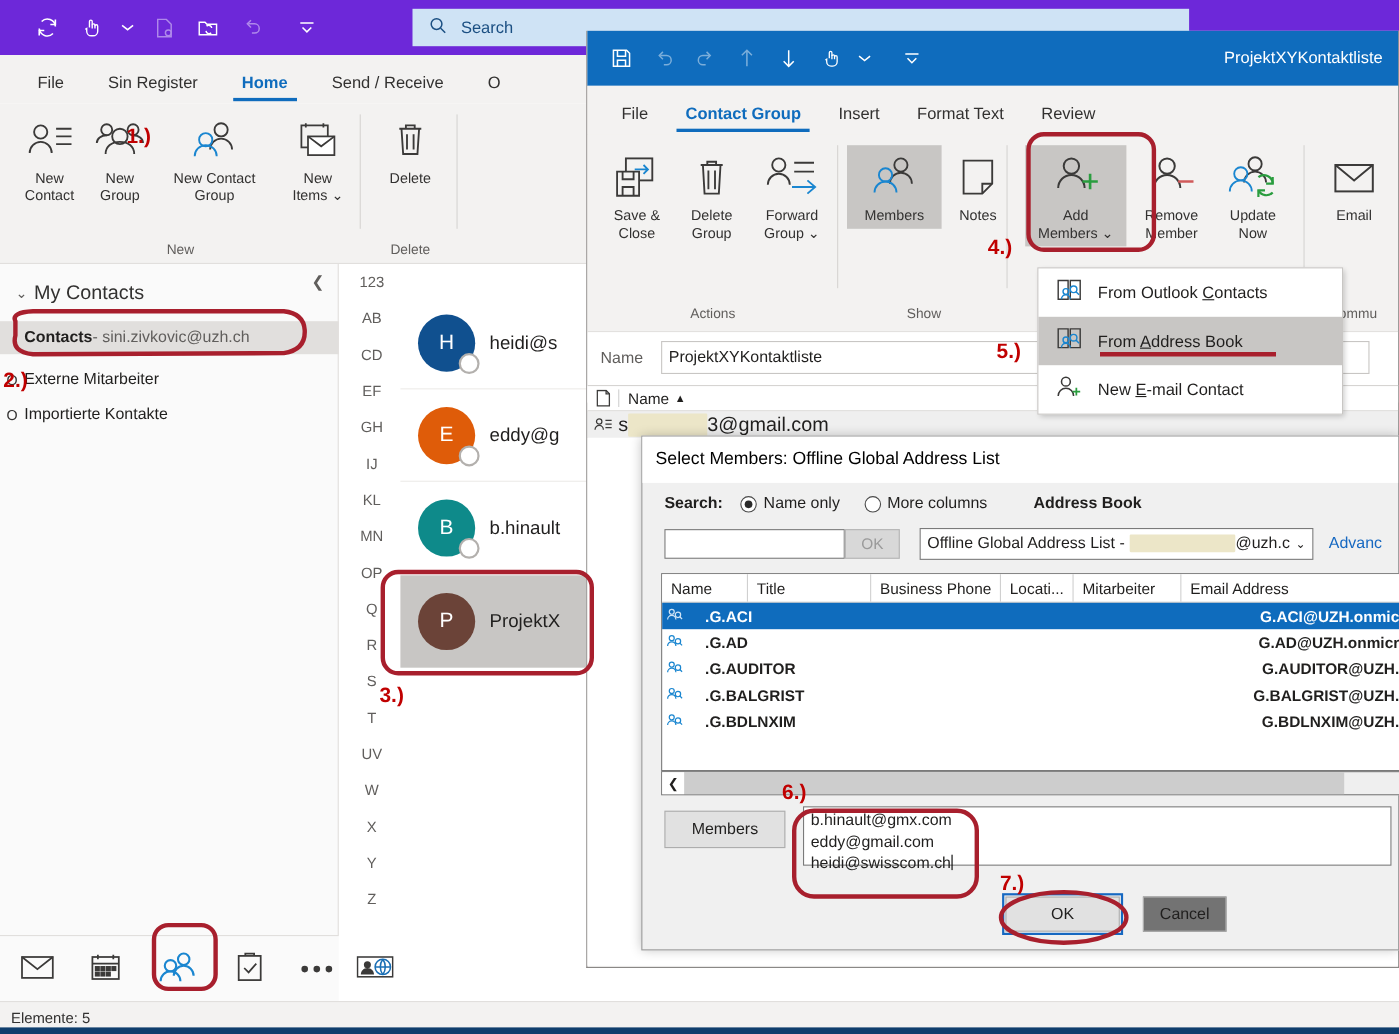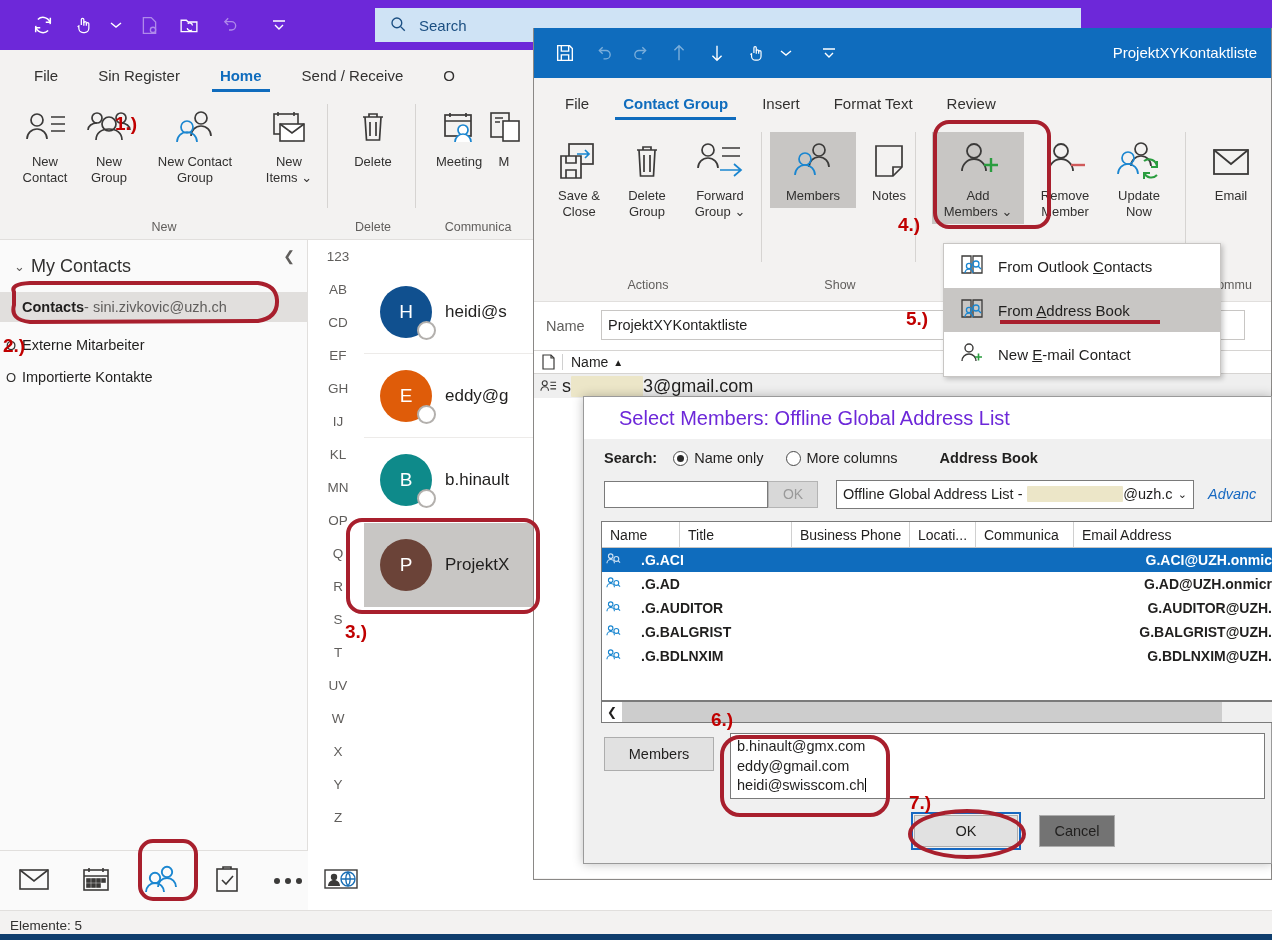--- a/index.html
+++ b/index.html
@@ -114,46 +114,46 @@
   }
   .menu-item { height:44px; display:flex; align-items:center; gap:14px; padding-left:16px; font-size:15px; color:#201f1e; }
   .menu-item.hover { background:#c8c6c4; }
   .menu-item u { text-decoration:underline; }
 
   
   #select-members {
     position:absolute; left:583px; top:396px; width:689px; height:468px;
     background:#f0f0f0; border:1px solid #9a9a9a; box-shadow:0 0 10px rgba(0,0,0,.25);
   }
-  .sm-title { position:absolute; left:0; top:0; width:687px; height:42px; background:#fff; display:flex; align-items:center; padding-left:35px; font-size:20px; color:#6d28d9; }
+  .sm-title { position:absolute; left:0; top:0; width:687px; height:42px; background:#fff; display:flex; align-items:center; padding-left:12px; font-size:16px; color:#000000; }
   .sm-searchrow { position:absolute; left:0; top:42px; width:687px; height:38px; display:flex; align-items:center; padding-left:20px; font-size:14.5px;}
   .sm-label-bold { font-weight:bold; }
   .radio { width:15px; height:15px; border-radius:50%; border:1px solid #4a4a4a; background:#fff; display:inline-flex; align-items:center; justify-content:center; }
   .radio.on:after { content:""; width:7px; height:7px; border-radius:50%; background:#2b2b2b; }
   .sm-inputrow { position:absolute; left:0; top:78px; width:687px; height:38px; display:flex; align-items:center; padding-left:20px; }
   .sm-text { width:164px; height:27px; background:#fff; border:1px solid #7a7a7a; }
   .sm-ok-small { width:50px; height:27px; background:#d8d8d8; border:1px solid #b4b4b4; color:#9a9a9a; display:flex; align-items:center; justify-content:center; font-size:14px; }
   .sm-select { margin-left:18px; width:358px; height:29px; background:#fff; border:1px solid #7a7a7a; display:flex; align-items:center; padding:0 6px; font-size:14.5px; justify-content:space-between; }
-  .sm-advanced { margin-left:14px; color:#1668c1; font-size:14.5px;font-style:italic; }
+  .sm-advanced { margin-left:14px; color:#1668c1; font-size:14.5px; }
 
   .sm-grid { position:absolute; left:17px; top:124px; width:672px; height:180px; background:#fff; border:1px solid #7a7a7a; }
   .sm-grid-head { display:flex; height:26px; border-bottom:1px solid #c8c6c4; background:#fff; font-size:14px; }
   .sm-grid-head div { border-right:1px solid #d0d0d0; padding-left:8px; display:flex; align-items:center; color:#201f1e; }
   .sm-row { display:flex; height:24px; align-items:center; font-size:14px; font-weight:bold; }
   .sm-row.sel { background:#0f6cbd; color:#fff; }
   .sm-row .c-name { width:190px; display:flex; align-items:center; gap:20px; padding-left:4px;}
   .sm-row .c-spacer { width:440px; }
   .sm-row .c-email { white-space:nowrap; }
 
   .sm-hscroll { position:absolute; left:17px; top:304px; width:672px; height:22px; background:#efefef; border:1px solid #7a7a7a; display:flex; align-items:center; }
   .sm-hscroll .arrow { width:20px; height:20px; display:flex; align-items:center; justify-content:center; background:#fff; font-size:12px; }
   .sm-hscroll .thumb { height:20px; background:#cdcdcd; }
 
   .sm-members-btn { position:absolute; left:20px; top:340px; width:110px; height:34px; background:#e1e1e1; border:1px solid #adadad; display:flex; align-items:center; justify-content:center; font-size:14.5px; }
-  .sm-members-field { position:absolute; left:146px; top:336px; width:535px; height:66px; background:#fff; border:1px solid #7a7a7a; padding:3px 6px; font-size:14.5px; line-height:19.5px; }
+  .sm-members-field { position:absolute; left:146px; top:336px; width:535px; height:54px; background:#fff; border:1px solid #7a7a7a; padding:3px 6px; font-size:14.5px; line-height:19.5px; }
   .caret-bar { display:inline-block; width:1px; height:14px; background:#000; vertical-align:-2px; }
   .sm-ok { position:absolute; left:330px; top:418px; width:104px; height:32px; background:#e1e1e1; border:1px solid #adadad; display:flex; align-items:center; justify-content:center; font-size:14.5px; }
   .sm-ok.focus { outline:2px solid #1668c1; outline-offset:1px; }
   .sm-cancel { position:absolute; left:455px; top:418px; width:76px; height:32px; background:#737373; border:1px solid #adadad; display:flex; align-items:center; justify-content:center; font-size:14.5px; }
 
   
   #annotations { position:absolute; left:0; top:0; width:1272px; height:940px; pointer-events:none; }
   .ann-num { position:absolute; color:#c00000; font-weight:bold; font-size:19px; font-family:"Liberation Sans", sans-serif; }
 </style>
 </head>
@@ -286,44 +286,20 @@
               <path d="M9 9l1.5 23h13L25 9"></path>
               <path d="M14 14v14M20 14v14"></path>
             </svg>
         </div>
         <span class="lbl">Delete</span>
       </div>
       <div class="grp-label">Delete</div>
       <div class="sep" style="right:0"></div>
     </div>
 
-    <div class="rgroup" style="left:418px;width:120px">
-      <div class="rbtn" style="left:2px">
-        <div class="ico">
-          <svg width="48" height="40" viewBox="0 0 48 40" fill="none" stroke-width="1.7">
-              <rect x="10" y="7" width="26" height="21" stroke="#3b3a39" fill="none"></rect>
-              <path d="M15 5v4M31 5v4M10 13h26" stroke="#3b3a39"></path>
-              <circle cx="28" cy="22" r="5" stroke="#1a86d0" fill="#fff"></circle>
-              <path d="M20 34c0-4.4 3.6-8 8-8s8 3.6 8 8" stroke="#1a86d0" fill="#fff"></path>
-            </svg>
-        </div>
-        <span class="lbl">Meeting</span>
-      </div>
-      <div class="rbtn" style="left:66px;width:40px">
-        <div class="ico">
-          <svg width="38" height="40" viewBox="0 0 38 40" fill="none" stroke="#3b3a39" stroke-width="1.6">
-              <rect x="6" y="5" width="18" height="24"></rect>
-              <path d="M10 10h8M10 14h5"></path>
-              <rect x="18" y="13" width="16" height="20" fill="#fff"></rect>
-            </svg>
-        </div>
-        <span class="lbl">M</span>
-      </div>
-      <div class="grp-label">Communica</div>
-    </div>
   </div>
 
   <div class="ol-folderpane">
     <span class="collapse-arrow">❮</span>
   </div>
   <div class="fp-header">
     <span class="fp-chev">⌄</span>
     <span>My Contacts</span>
   </div>
 
@@ -732,21 +708,21 @@
     </span>
     <span class="sm-advanced">Advanc</span>
   </div>
 
   <div class="sm-grid">
     <div class="sm-grid-head">
       <div style="width:78px">Name</div>
       <div style="width:112px">Title</div>
       <div style="width:118px">Business Phone</div>
       <div style="width:66px">Locati...</div>
-      <div style="width:98px">Communica</div>
+      <div style="width:98px">Mitarbeiter</div>
       <div style="width:196px;border-right:none">Email Address</div>
     </div>
     <div class="sm-row sel">
       <span class="c-name">
           <span><svg width="15" height="13" viewBox="0 0 16 13" fill="none" stroke="#cfe3f5" stroke-width="1.2">
               <circle cx="5" cy="4" r="2.4"></circle>
               <path d="M1 11.5c0-2.2 1.8-4 4-4s4 1.8 4 4"></path>
               <circle cx="11" cy="7" r="2.6"></circle>
               <path d="M12.8 8.8L15 11"></path>
             </svg></span>

